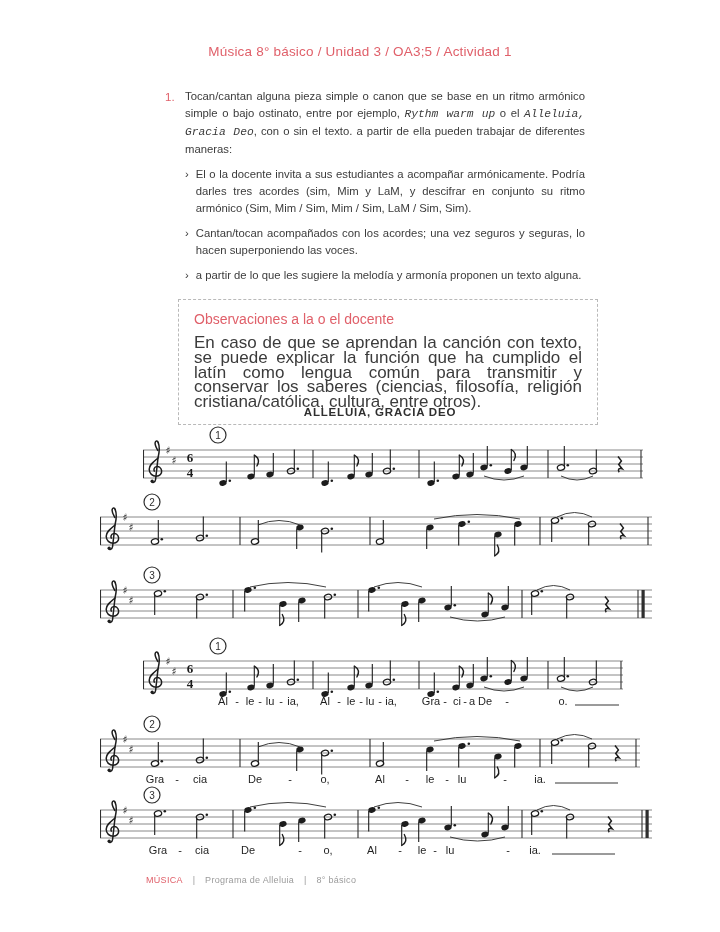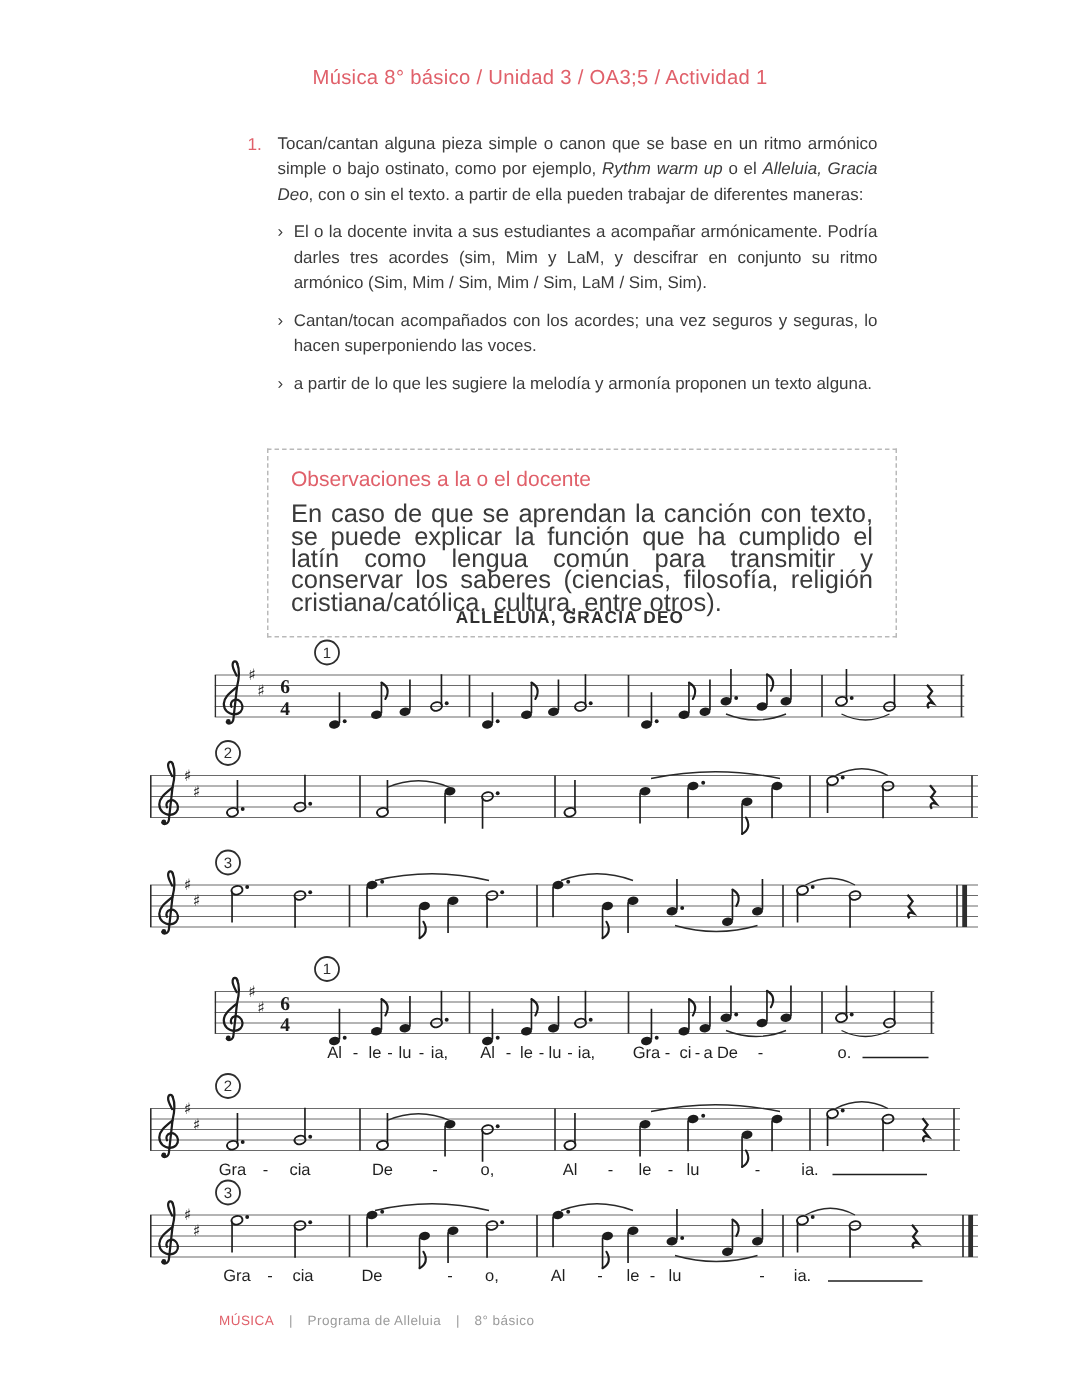--- a/index.html
+++ b/index.html
@@ -5,21 +5,21 @@
   html,body{margin:0;padding:0;background:#ffffff;}
   .page{position:relative;width:720px;height:904px;background:#fff;overflow:hidden;
         font-family:"Liberation Sans",sans-serif;color:#3b3b3b;}
   .accent{color:#e0606a;}
   .title{position:absolute;top:44px;left:0;right:0;text-align:center;
          font-size:13.5px;letter-spacing:0.2px;color:#e0606a;}
   .activity{position:absolute;top:88px;left:163px;width:422px;padding-left:22px;box-sizing:border-box;
             font-size:11.3px;line-height:17px;}
   .num{position:absolute;left:2px;top:1px;font-size:11.5px;}
   .intro{margin:0;text-align:justify;}
-  .it{font-family:Liberation Sans, sans-serif;font-style:italic;}
+  .it{font-family:Liberation Mono, monospace;font-style:italic;}
   .bullets{margin-top:8px;}
   .bullet{display:flex;gap:7px;margin-top:8px;}
   .bullet .marker{flex:0 0 auto;}
   .bullet .btxt{flex:1;text-align:justify;margin:0;}
   .obsbox{position:absolute;top:299px;left:178px;width:420px;box-sizing:border-box;
           border:1px dashed #b9b9b9;padding:11px 15px 14px;}
   .obs-title{font-size:14px;margin:0 0 9px 0;color:#e0606a;}
   .obs-text{font-size:17px;line-height:14.8px;margin:0;text-align:justify;}
   .score-title{position:absolute;top:406px;left:140px;width:480px;text-align:center;
                font-size:11.5px;font-weight:bold;letter-spacing:0.8px;color:#2f2f2f;}
@@ -45,21 +45,21 @@
   .footer span{margin-right:7px;}
 </style>
 </head>
 <body>
 
 <div class="page">
   <div class="title">Música 8° básico / Unidad 3 / OA3;5 / Actividad 1</div>
 
   <div class="activity">
     <span class="num accent">1.</span>
-    <p class="intro" id="intro"><span>Tocan/cantan alguna pieza simple o canon que se base en un ritmo armónico simple o bajo ostinato, como por ejemplo, </span><span class="it">Rythm warm up</span><span> o el </span><span class="it">Alleluia, Gracia Deo</span><span>, con o sin el texto. a partir de ella pueden trabajar de diferentes maneras:</span></p>
+    <p class="intro" id="intro"><span>Tocan/cantan alguna pieza simple o canon que se base en un ritmo armónico simple o bajo ostinato, entre por ejemplo, </span><span class="it">Rythm warm up</span><span> o el </span><span class="it">Alleluia, Gracia Deo</span><span>, con o sin el texto. a partir de ella pueden trabajar de diferentes maneras:</span></p>
     <div class="bullets" id="bullets">
         <div class="bullet">
           <span class="marker">›</span>
           <p class="btxt">El o la docente invita a sus estudiantes a acompañar armónicamente. Podría darles tres acordes (sim, Mim y LaM, y descifrar en conjunto su ritmo armónico (Sim, Mim / Sim, Mim / Sim, LaM / Sim, Sim).</p>
         </div>
         <div class="bullet">
           <span class="marker">›</span>
           <p class="btxt">Cantan/tocan acompañados con los acordes; una vez seguros y seguras, lo hacen superponiendo las voces.</p>
         </div>
         <div class="bullet">

